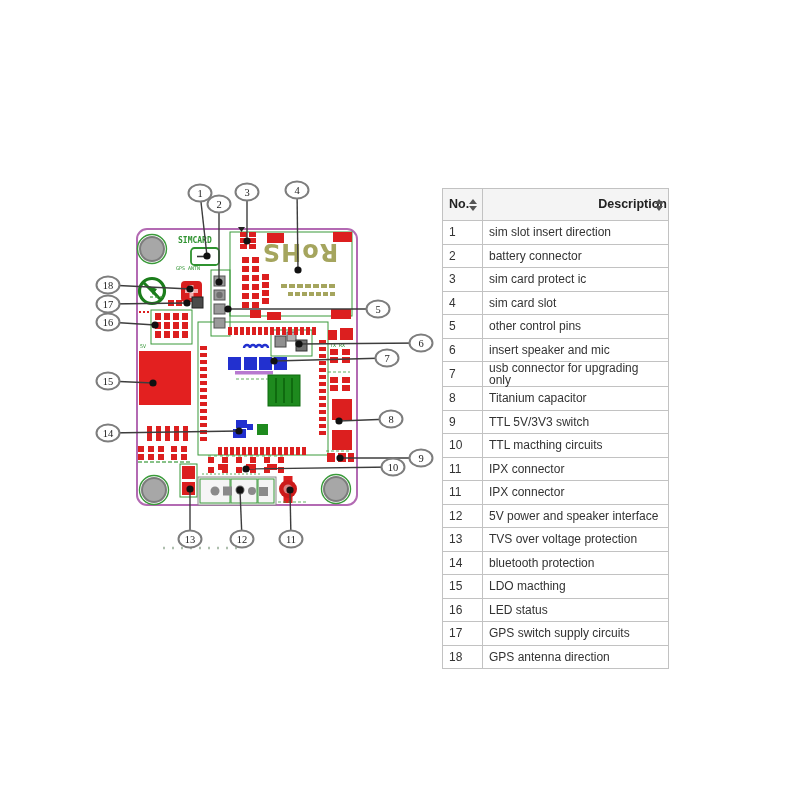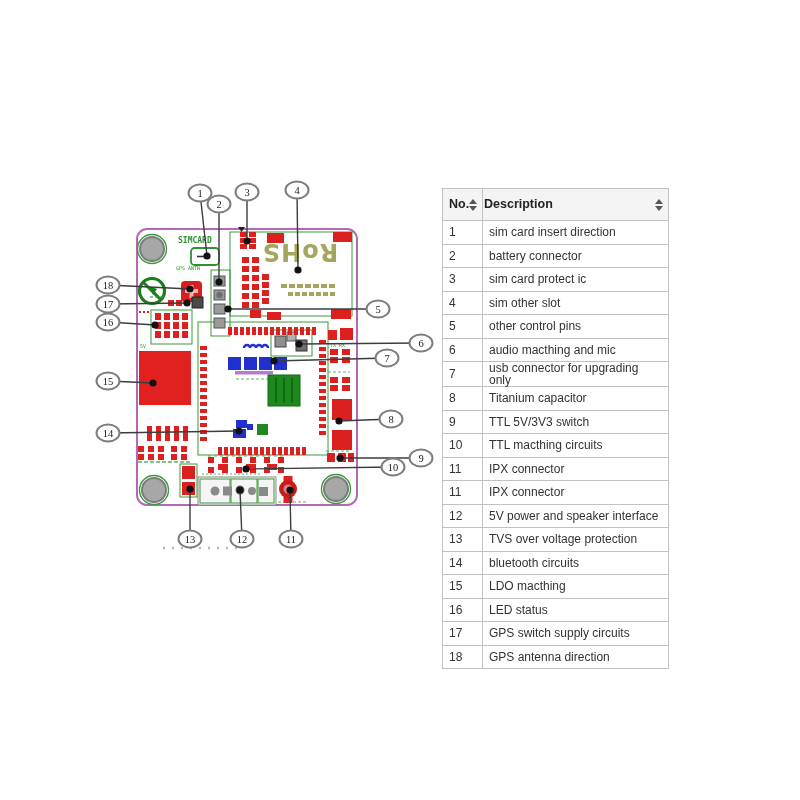--- a/index.html
+++ b/index.html
@@ -9,21 +9,21 @@
 
   
   .ref-table{position:absolute;left:442px;top:188px;width:227px;border-collapse:collapse;
              background:#fff;color:#333;font-family:"Liberation Sans",sans-serif;}
   .ref-table th,.ref-table td{border:1px solid #c2c2c2;box-sizing:border-box;
              font-size:12px;line-height:1;vertical-align:middle;}
   .ref-table th{height:32px;background:#f4f4f4;font-weight:bold;color:#222;position:relative;
              font-size:12.5px;}
   .ref-table td{height:23.5px;padding:0 6px;}
   th.no-h{width:40px;text-align:left;padding-left:6px;}
-  th.desc-h{text-align:left;}
+  th.desc-h{text-align:right;}
   td.no-cell{width:40px;}
   .sort-icon{position:absolute;right:5px;top:50%;margin-top:-6px;width:8px;height:12px;}
   .sort-icon i{display:block;width:0;height:0;border-left:4px solid transparent;
                border-right:4px solid transparent;}
   .sort-icon .up{border-bottom:5px solid #555;margin-bottom:2px;}
   .sort-icon .down{border-top:5px solid #555;}
 
   
   .pad{fill:#dc1f1f;}
   .grn{stroke:#3a9a3a;fill:none;stroke-width:1;}
@@ -459,41 +459,41 @@
           <span class="sort-icon">
               <i class="up"></i>
               <i class="down"></i>
             </span>
         </th>
       </tr>
     </thead>
     <tbody id="table-body">
         <tr>
           <td class="no-cell">1</td>
-          <td>sim card insert direction</td>
+          <td>sim slot insert direction</td>
         </tr>
         <tr>
           <td class="no-cell">2</td>
           <td>battery connector</td>
         </tr>
         <tr>
           <td class="no-cell">3</td>
           <td>sim card protect ic</td>
         </tr>
         <tr>
           <td class="no-cell">4</td>
-          <td>sim other slot</td>
+          <td>sim card slot</td>
         </tr>
         <tr>
           <td class="no-cell">5</td>
           <td>other control pins</td>
         </tr>
         <tr>
           <td class="no-cell">6</td>
-          <td>audio macthing and mic</td>
+          <td>insert speaker and mic</td>
         </tr>
         <tr>
           <td class="no-cell">7</td>
           <td>usb connector for upgrading only</td>
         </tr>
         <tr>
           <td class="no-cell">8</td>
           <td>Titanium capacitor</td>
         </tr>
         <tr>
@@ -515,21 +515,21 @@
         <tr>
           <td class="no-cell">12</td>
           <td>5V power and speaker interface</td>
         </tr>
         <tr>
           <td class="no-cell">13</td>
           <td>TVS over voltage protection</td>
         </tr>
         <tr>
           <td class="no-cell">14</td>
-          <td>bluetooth circuits</td>
+          <td>bluetooth protection</td>
         </tr>
         <tr>
           <td class="no-cell">15</td>
           <td>LDO macthing</td>
         </tr>
         <tr>
           <td class="no-cell">16</td>
           <td>LED status</td>
         </tr>
         <tr>

